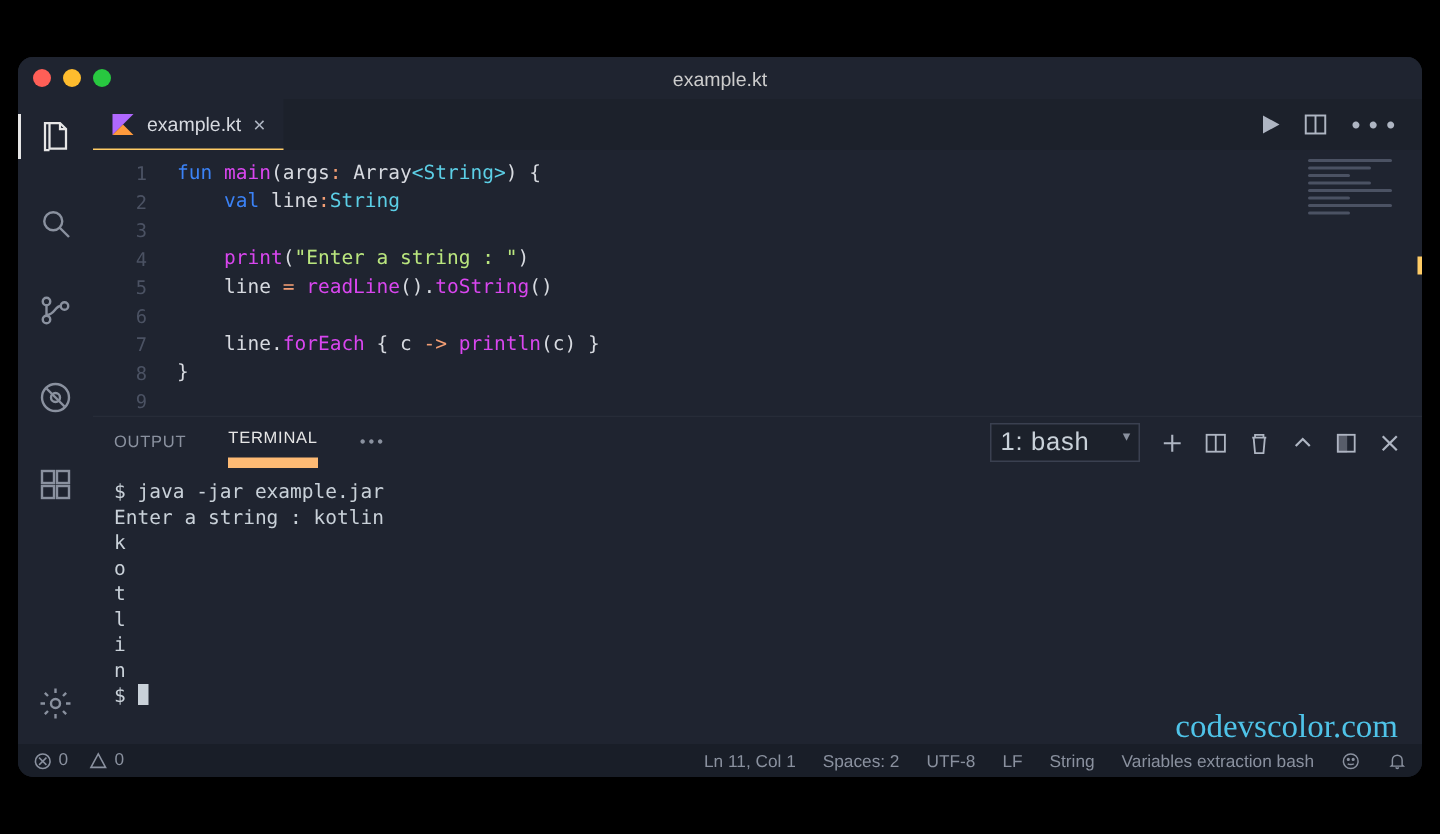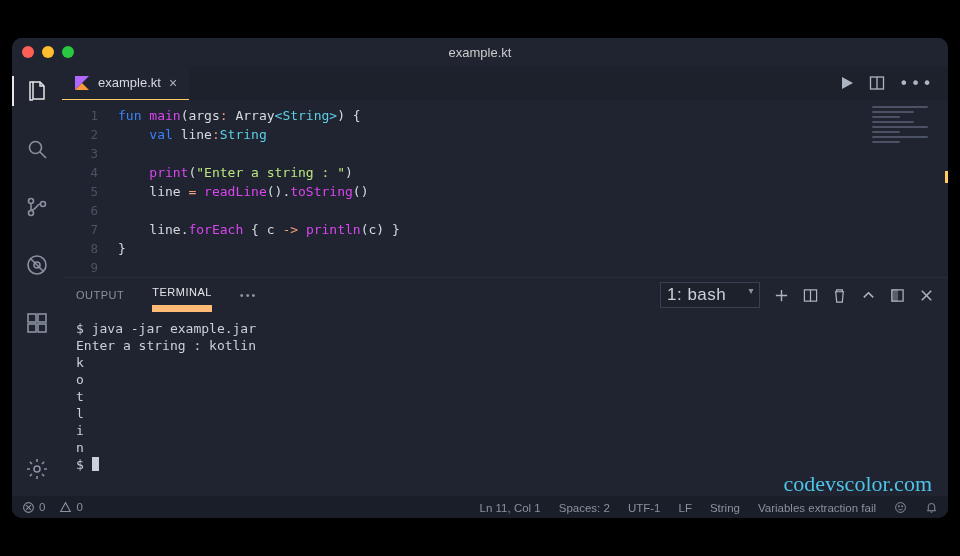--- a/index.html
+++ b/index.html
@@ -423,24 +423,24 @@
     </span>
     <span class="sb-item">
       <svg viewBox="0 0 16 16" fill="none" stroke="currentColor" stroke-width="1.3">
           <polygon points="8,2 14,13 2,13"></polygon>
         </svg>
       <span>0</span>
     </span>
     <div class="right">
       <span class="sb-item">Ln 11, Col 1</span>
       <span class="sb-item">Spaces: 2</span>
-      <span class="sb-item">UTF-1</span>
+      <span class="sb-item">UTF-8</span>
       <span class="sb-item">LF</span>
       <span class="sb-item">String</span>
-      <span class="sb-item">Variables extraction fail</span>
+      <span class="sb-item">Variables extraction bash</span>
       <span class="sb-item">
         <svg viewBox="0 0 16 16" fill="none" stroke="currentColor" stroke-width="1.2">
             <circle cx="8" cy="8" r="6"></circle>
             <circle cx="6" cy="6.5" r=".7" fill="currentColor"></circle>
             <circle cx="10" cy="6.5" r=".7" fill="currentColor"></circle>
             <path d="M5.5 10c1 1 4 1 5 0"></path>
           </svg>
       </span>
       <span class="sb-item">
         <svg viewBox="0 0 16 16" fill="none" stroke="currentColor" stroke-width="1.2">

